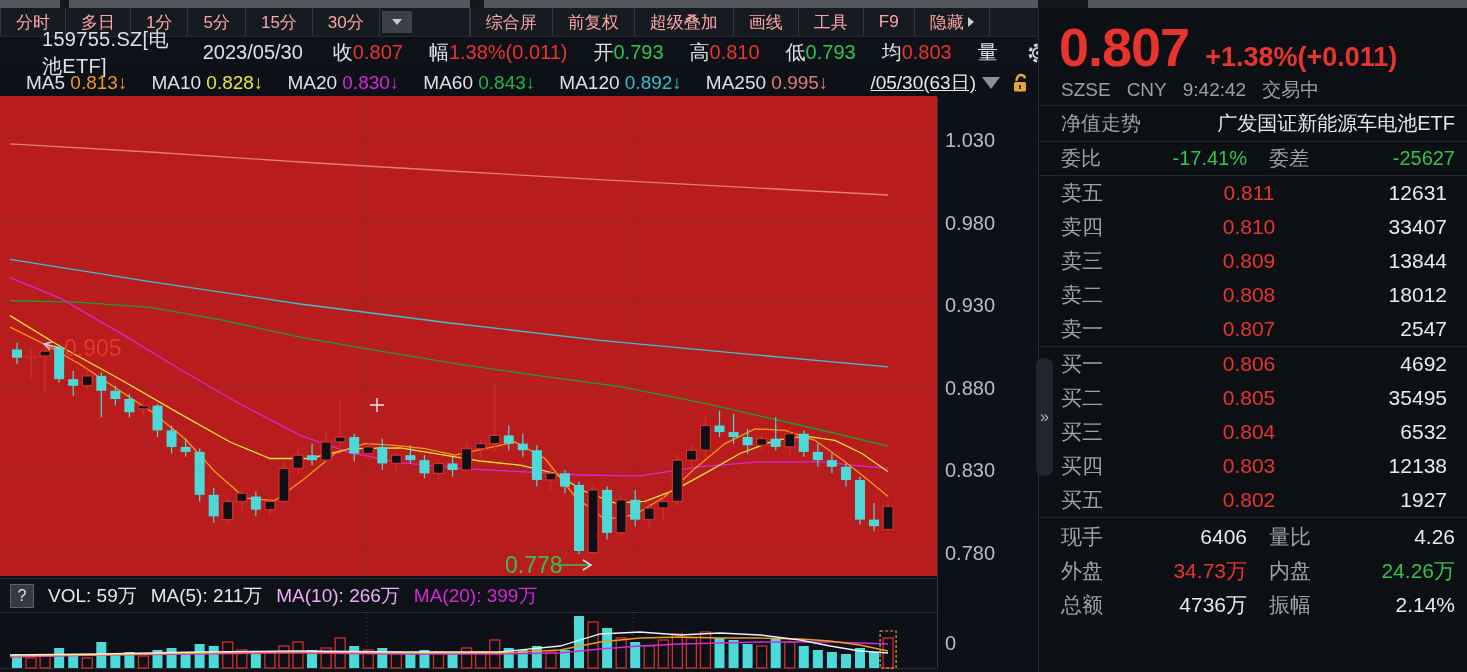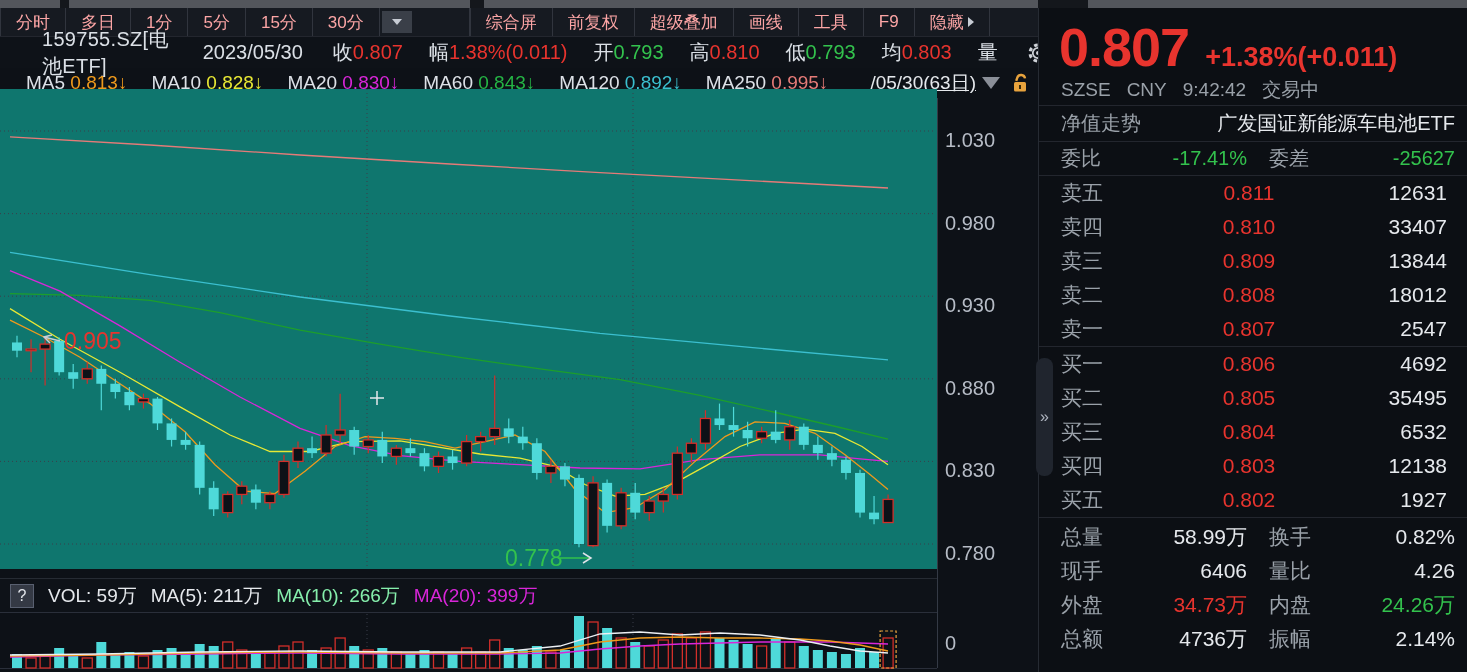--- a/index.html
+++ b/index.html
@@ -35,21 +35,21 @@
   
   .ma-bar { position:absolute; left:0; top:68px; width:1040px; height:30px; display:flex; align-items:center;
             font-size:19px; color:#dde1e7; }
   .ma-item { margin-left:24px; white-space:nowrap; }
   .ma-item:first-child { margin-left:26px; }
   .ma-bar .right-ctl { margin-left:auto; display:flex; align-items:center; margin-right:10px; }
   .date-range { color:#e6e9ed; text-decoration:underline; font-size:19px; }
   .ma-tri { width:0; height:0; border-left:9px solid transparent; border-right:9px solid transparent; border-top:12px solid #8a8f98; margin:0 10px 0 6px; }
 
   
-  .chart-area { position:absolute; left:0; top:89px; width:937px; height:480px; background:#0f766e; }
+  .chart-area { position:absolute; left:0; top:96px; width:937px; height:480px; background:#b91c1c; }
   .y-axis-label { position:absolute; left:945px; color:#b6bcc6; font-size:20px; }
   .zero-label { position:absolute; left:945px; top:632px; color:#b6bcc6; font-size:20px; }
   .axis-border { position:absolute; left:937px; top:98px; width:1px; height:570px; background:#343a45; }
 
   
   .vol-row { position:absolute; left:0; top:578px; width:937px; height:34px; background:#0e1218;
              border-top:1px solid #262b33; display:flex; align-items:center; font-size:19px; }
   .help-box { width:24px; height:24px; margin-left:10px; background:#343944; border:1px solid #596070;
               color:#e2e5ea; display:flex; align-items:center; justify-content:center; font-size:16px; }
   .vol-item { margin-left:14px; white-space:nowrap; }
@@ -330,21 +330,21 @@
       <div class="y-axis-label" style="top: 542px;">0.780</div>
     </div>
   <div class="zero-label">0</div>
 
   <div class="vol-row">
     <div class="help-box">
         <span>?</span>
       </div>
     <span class="vol-item c-white">VOL: 59万</span>
     <span class="vol-item c-white">MA(5): 211万</span>
-    <span class="vol-item" style="color:#86efac;">MA(10): 266万</span>
+    <span class="vol-item" style="color:#f0abfc;">MA(10): 266万</span>
     <span class="vol-item" style="color:#d926d9;">MA(20): 399万</span>
   </div>
 
   <div class="vol-pane">
     <svg id="vol-svg" width="937" height="58">
         <line x1="0" y1="0.5" x2="937" y2="0.5" stroke="#2a2f3a"></line>
         <line x1="0" y1="56.5" x2="937" y2="56.5" stroke="#2a2f3a"></line>
         <line x1="367" y1="2" x2="367" y2="56" stroke="#3a3f4a" stroke-width="1" stroke-dasharray="1 3"></line>
         <line x1="633" y1="2" x2="633" y2="56" stroke="#3a3f4a" stroke-width="1" stroke-dasharray="1 3"></line>
         <g>
@@ -489,26 +489,20 @@
           <span class="vol">12138</span>
         </div>
         <div class="ord-row">
           <span class="lbl">买五</span>
           <span class="prc">0.802</span>
           <span class="vol">1927</span>
         </div>
       </div>
     <div class="stat-rows" id="stat-rows">
         <div class="stat-row">
-          <span class="lbl">总量</span>
-          <span class="val c-white">58.99万</span>
-          <span class="lbl2">换手</span>
-          <span class="val c-white">0.82%</span>
-        </div>
-        <div class="stat-row">
           <span class="lbl">现手</span>
           <span class="val c-white">6406</span>
           <span class="lbl2">量比</span>
           <span class="val c-white">4.26</span>
         </div>
         <div class="stat-row">
           <span class="lbl">外盘</span>
           <span class="val c-red">34.73万</span>
           <span class="lbl2">内盘</span>
           <span class="val c-green">24.26万</span>

